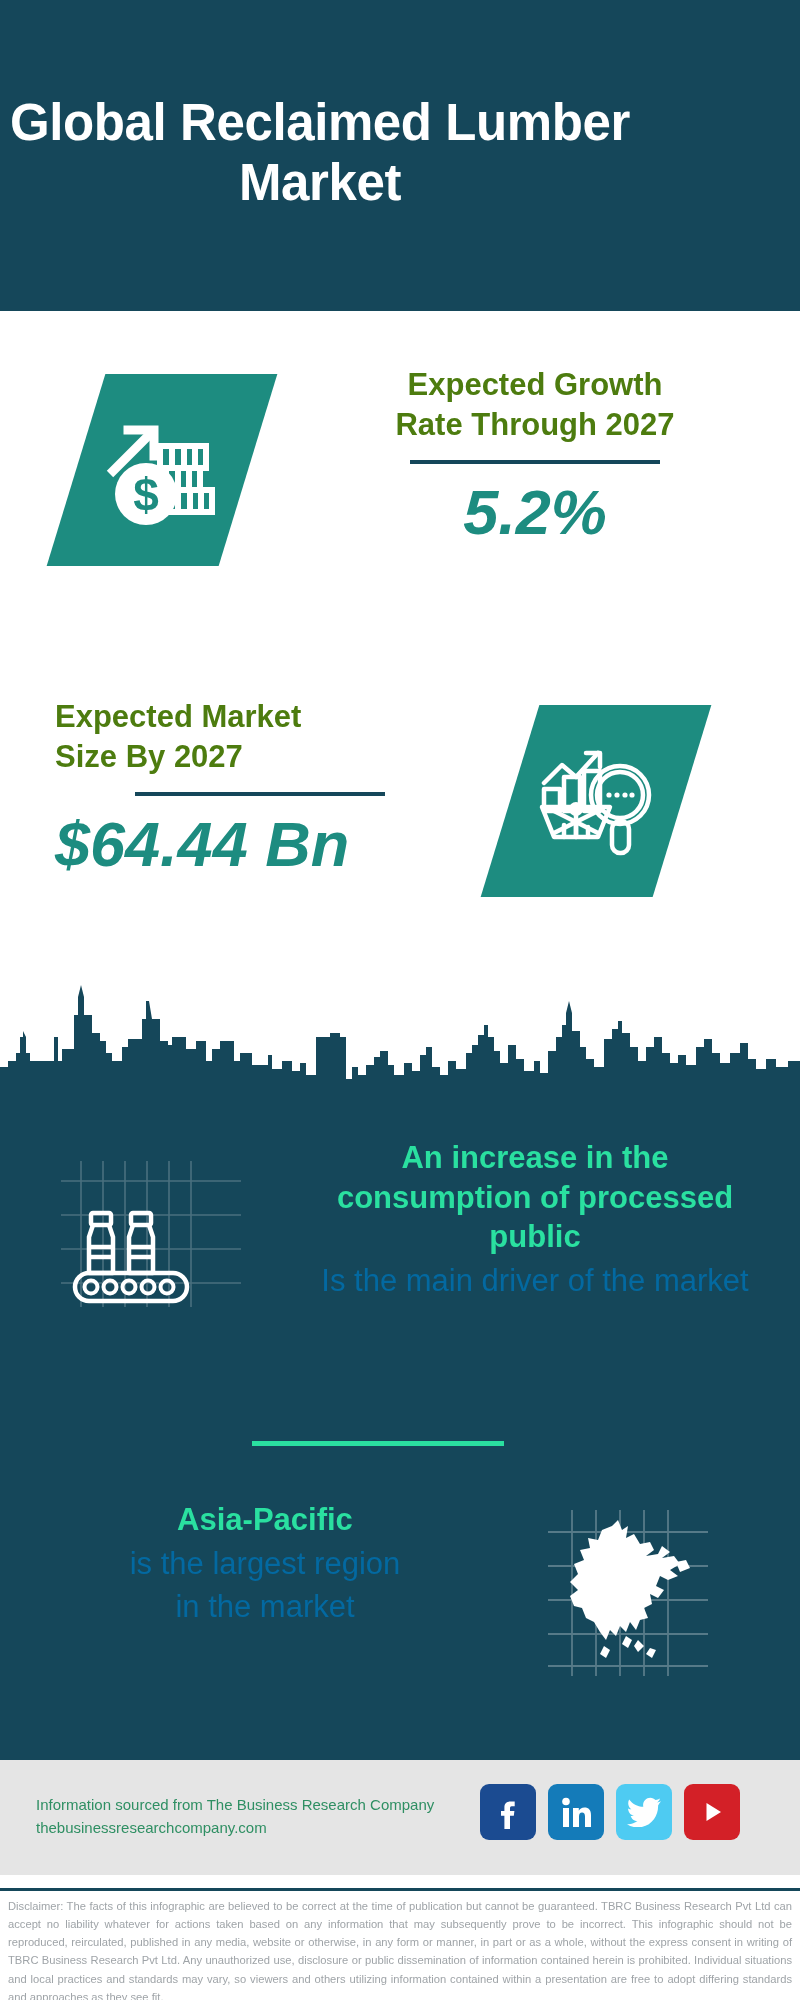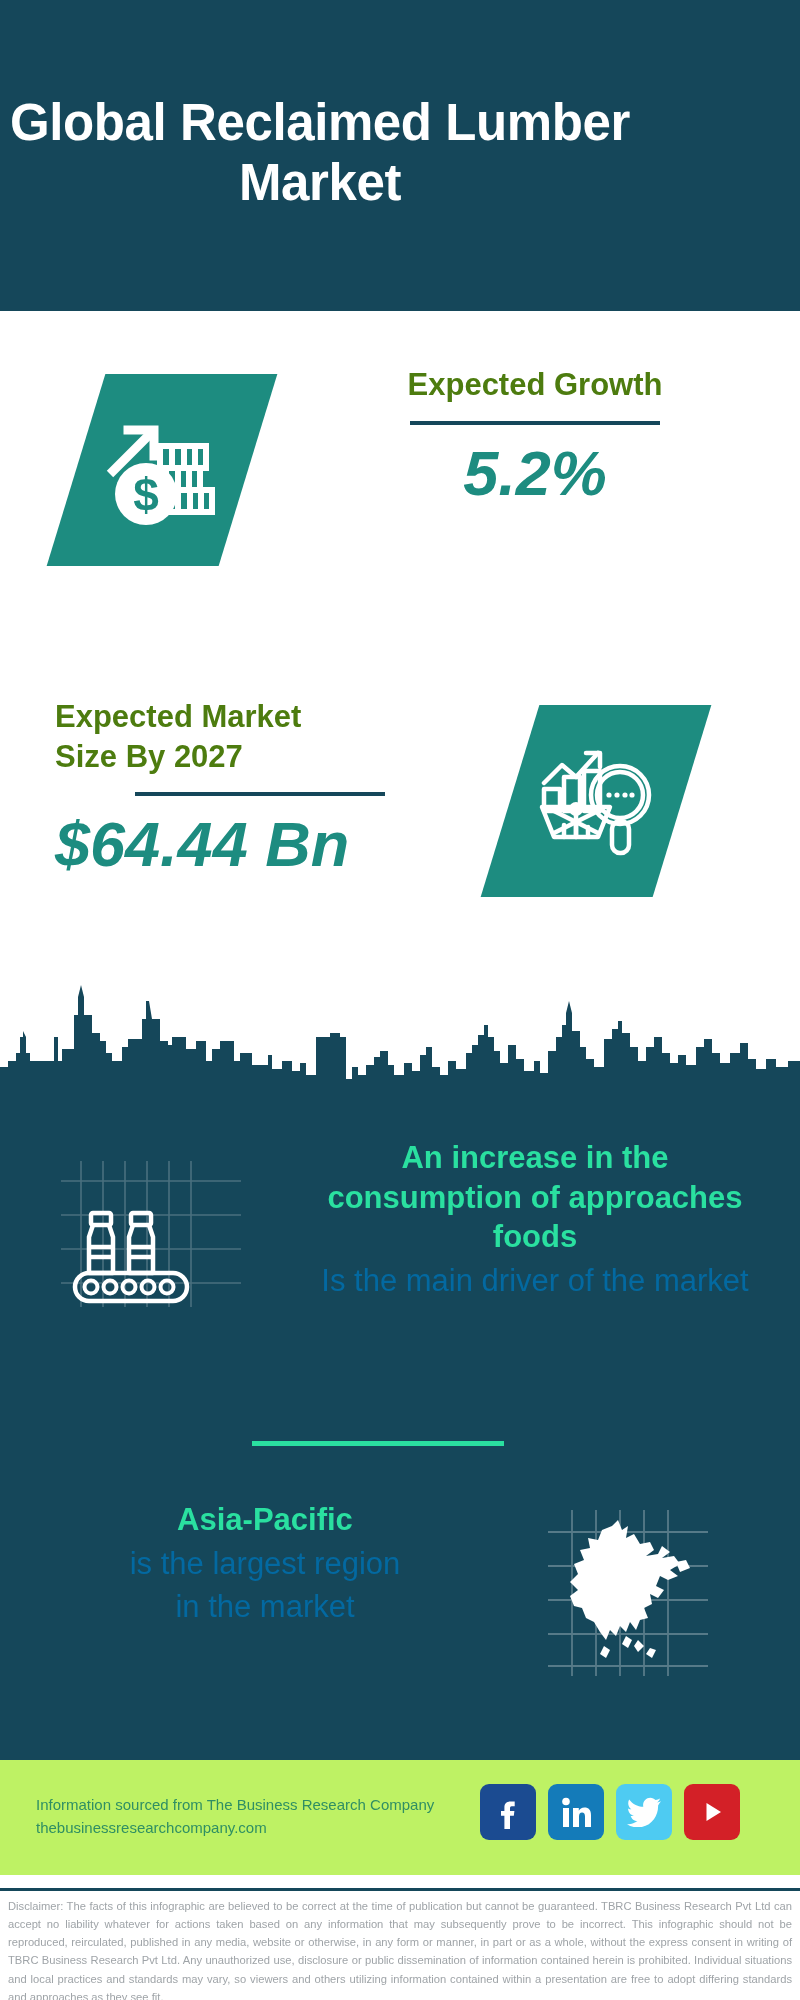--- a/index.html
+++ b/index.html
@@ -183,21 +183,21 @@
     left:540px; top:0px;
     width:215px; height:190px;
   }
 
   
   .footer{
     position:absolute;
     left:0; top:1760px;
     width:800px;
     height:115px;
-    background:#bef264;
+    background:#e5e5e5;
   }
   .footer-credit{
     position:absolute;
     left:36px; top:33px;
     width:470px;
   }
   .footer-credit div{
     color:#2f8f63;
     font-size:15px;
     line-height:1.55;
@@ -271,20 +271,21 @@
           </g>
 
           <circle cx="44" cy="86" r="31" fill="#ffffff"></circle>
           <text x="44" y="103" font-family="Liberation Sans, sans-serif" font-size="46" font-weight="bold" fill="#1d8c80" text-anchor="middle">$</text>
         </svg>
       </div>
     </div>
 
     <div class="stat1-text">
       <p class="stat-heading">Expected Growth</p>
+      <p class="stat-heading">Rate Through 2027</p>
       <hr class="rule-dark">
       <p class="stat-value">5.2%</p>
     </div>
   </div>
 
   <div class="stat-2">
 
     <div class="stat2-text">
       <p class="stat-heading">Expected Market</p>
       <p class="stat-heading">Size By 2027</p>
@@ -380,21 +381,21 @@
           <circle cx="46" cy="132" r="6.5"></circle>
           <circle cx="65" cy="132" r="6.5"></circle>
           <circle cx="84" cy="132" r="6.5"></circle>
           <circle cx="103" cy="132" r="6.5"></circle>
           <circle cx="122" cy="132" r="6.5"></circle>
         </g>
       </svg>
     </div>
 
     <div class="driver-text">
-      <p class="accent-line">An increase in the consumption of approaches foods</p>
+      <p class="accent-line">An increase in the consumption of processed public</p>
       <p class="plain-line">Is the main driver of the market</p>
     </div>
   </div>
 
   <hr class="rule-green">
 
   <div class="region-row">
 
     <div class="region-text">
       <p class="accent-line">Asia-Pacific</p>

